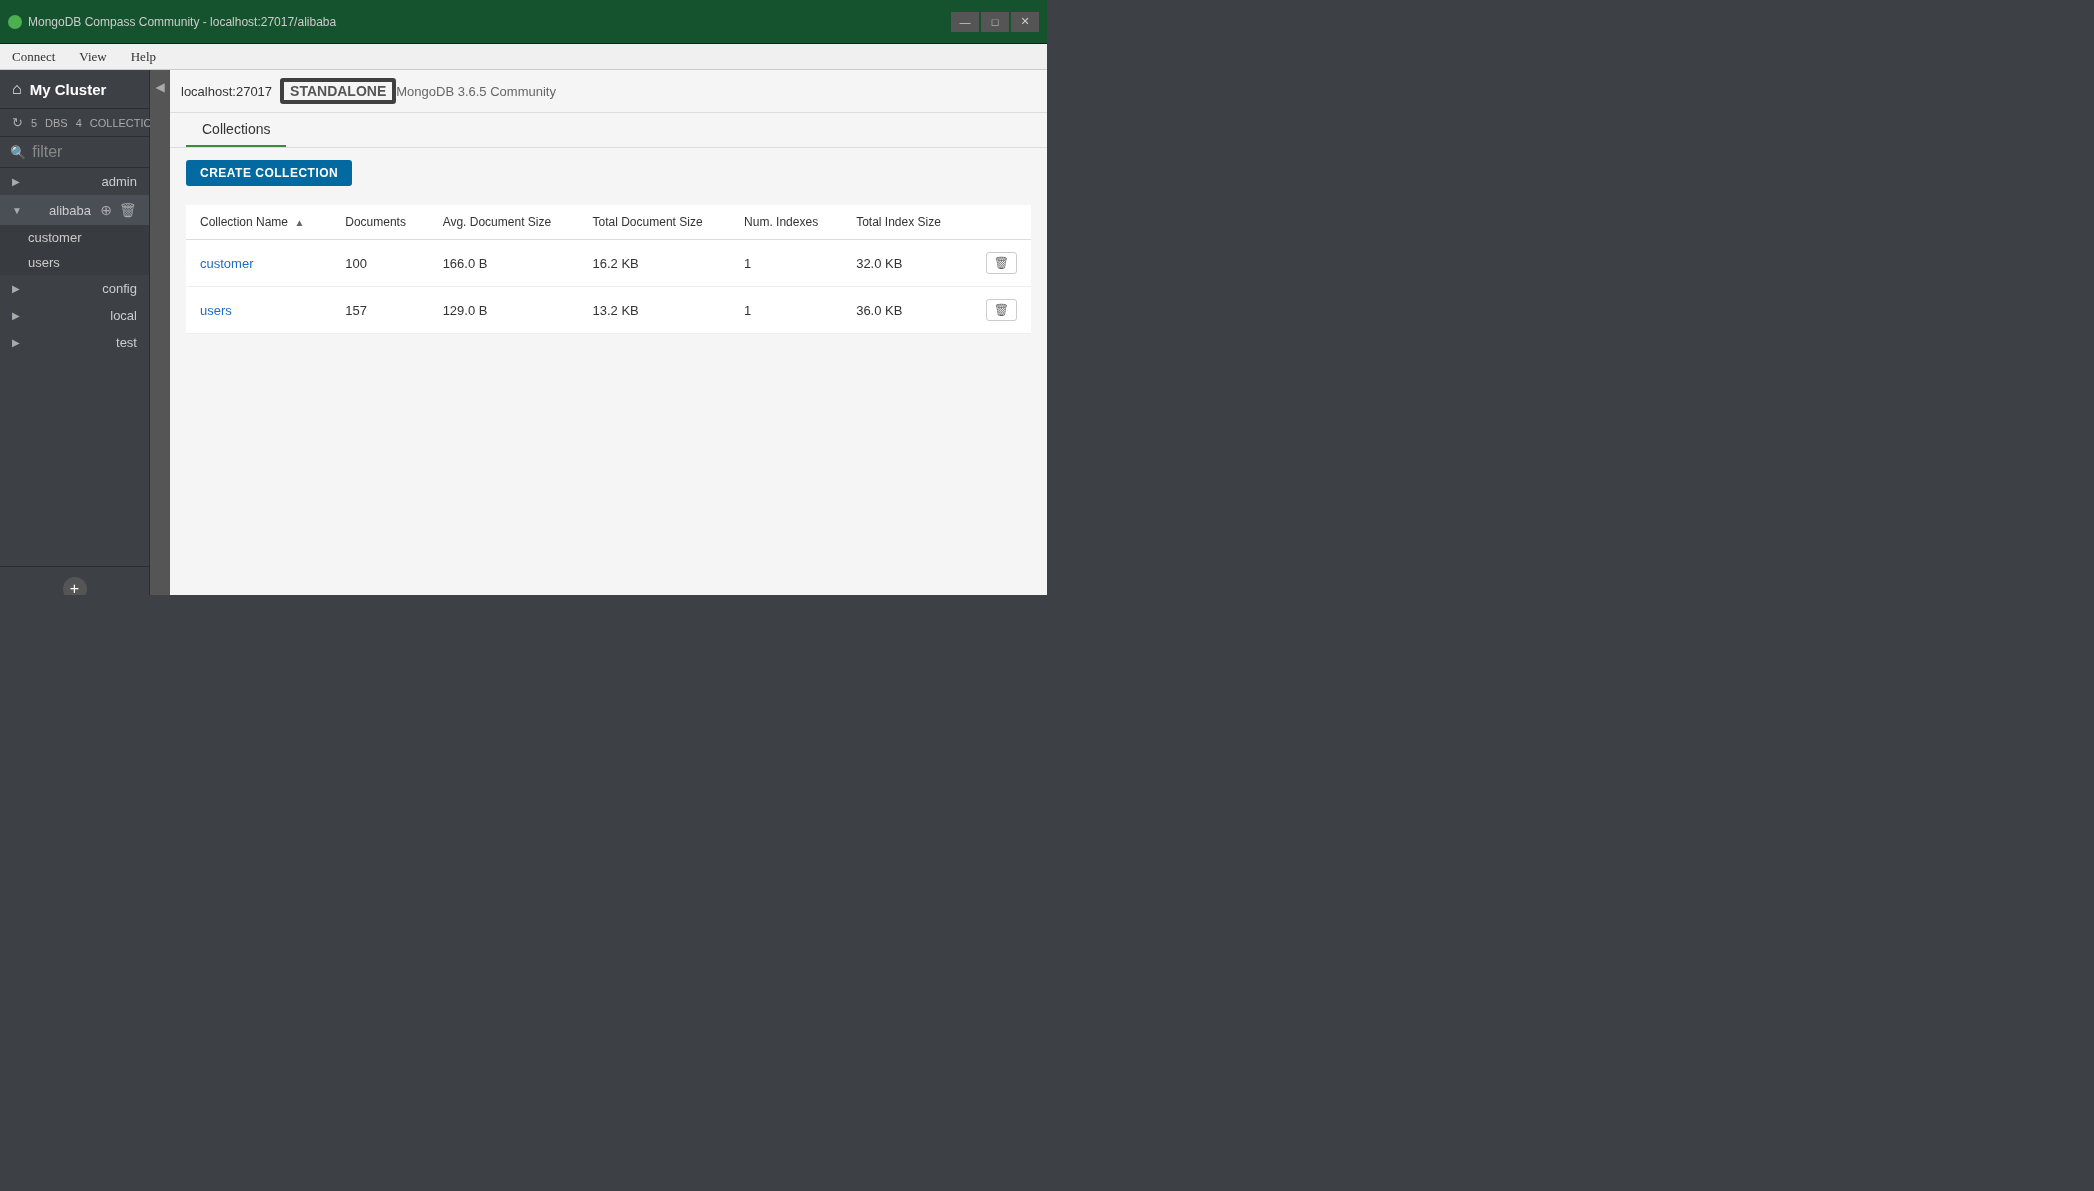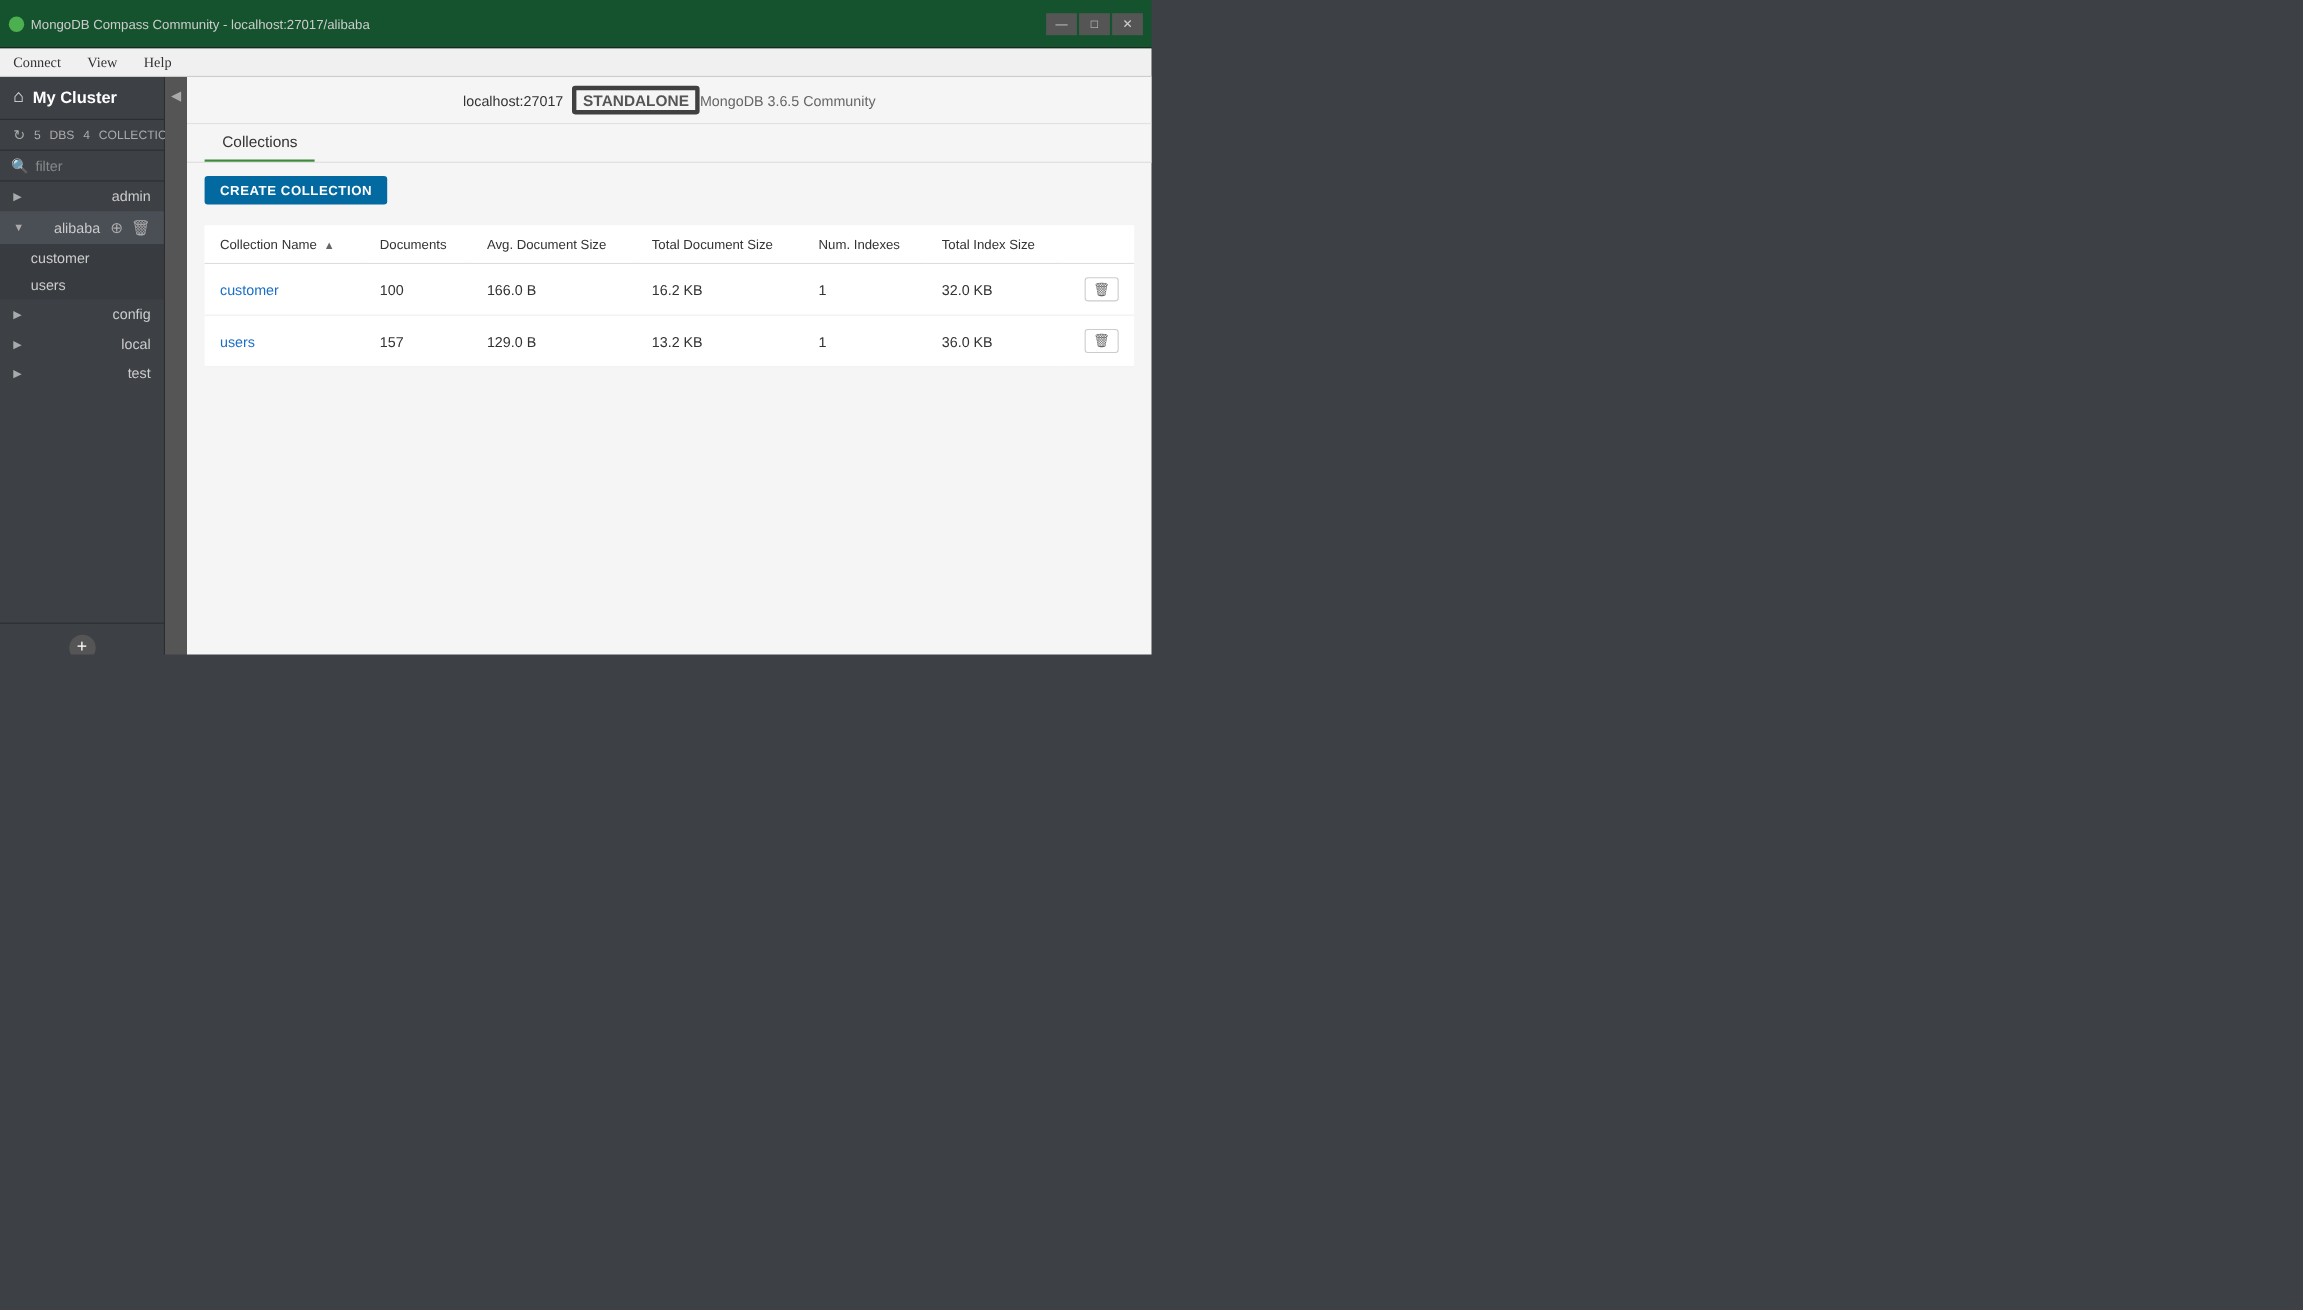--- a/index.html
+++ b/index.html
@@ -121,21 +121,21 @@
       align-items: center;
       gap: 6px;
       border-bottom: 1px solid #2a2d32;
     }
     .filter-icon { color: #aaa; font-size: 13px; }
     .filter-input {
       background: transparent;
       border: none;
       outline: none;
       color: #eab308;
-      font-size: 13px;
+      font-size: 16px;
       width: 100%;
     }
     .filter-input::placeholder { color: #888; }
 
     .sidebar-nav {
       flex: 1;
       overflow-y: auto;
     }
     .db-item {
       padding: 6px 12px;
@@ -212,24 +212,24 @@
     .main-content {
       flex: 1;
       background: #f5f5f5;
       display: flex;
       flex-direction: column;
       overflow: hidden;
     }
 
     .content-header {
       background: #f5f5f5;
-      padding: 8px 31px;
-      display: flex;
-      align-items: center;
-      justify-content: center;
+      padding: 8px 11px;
+      display: flex;
+      align-items: center;
+      justify-content: flex-start;
       border-bottom: 1px solid #ddd;
     }
     .breadcrumb {
       display: flex;
       align-items: center;
       gap: 8px;
     }
     .host-text { font-size: 13px; color: #333; }
     .standalone-badge {
       border: 4px solid #404040;

